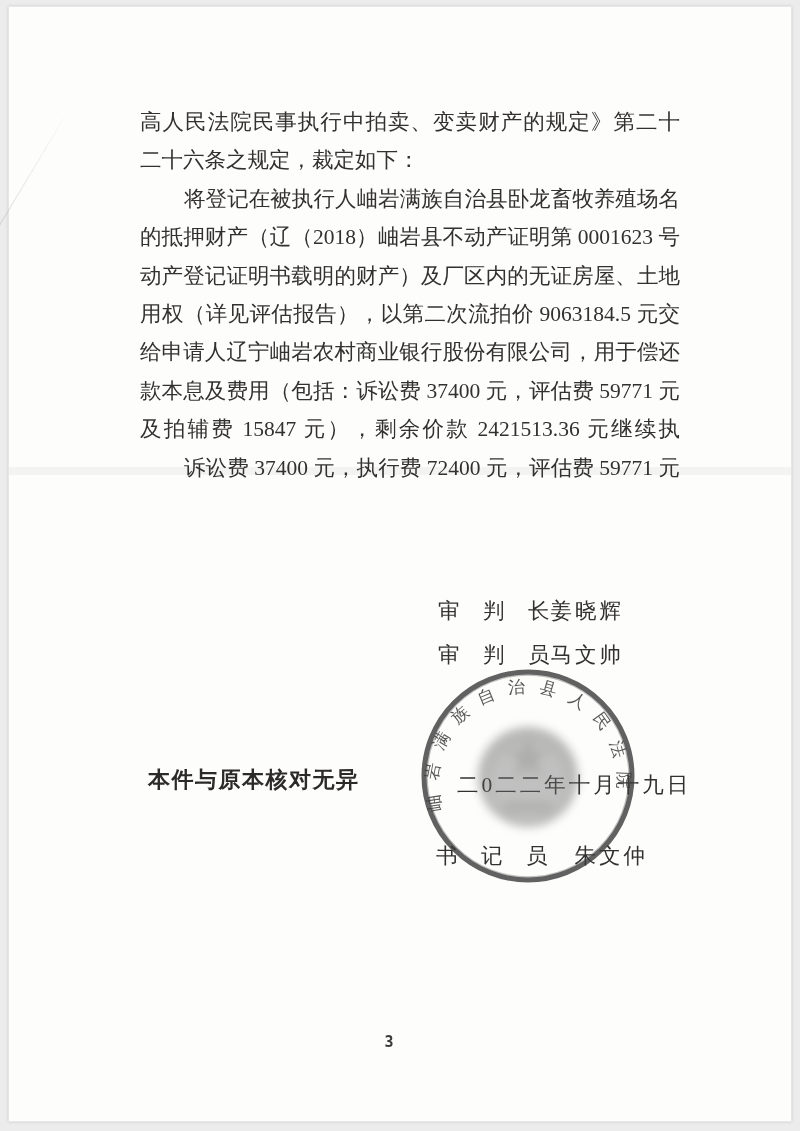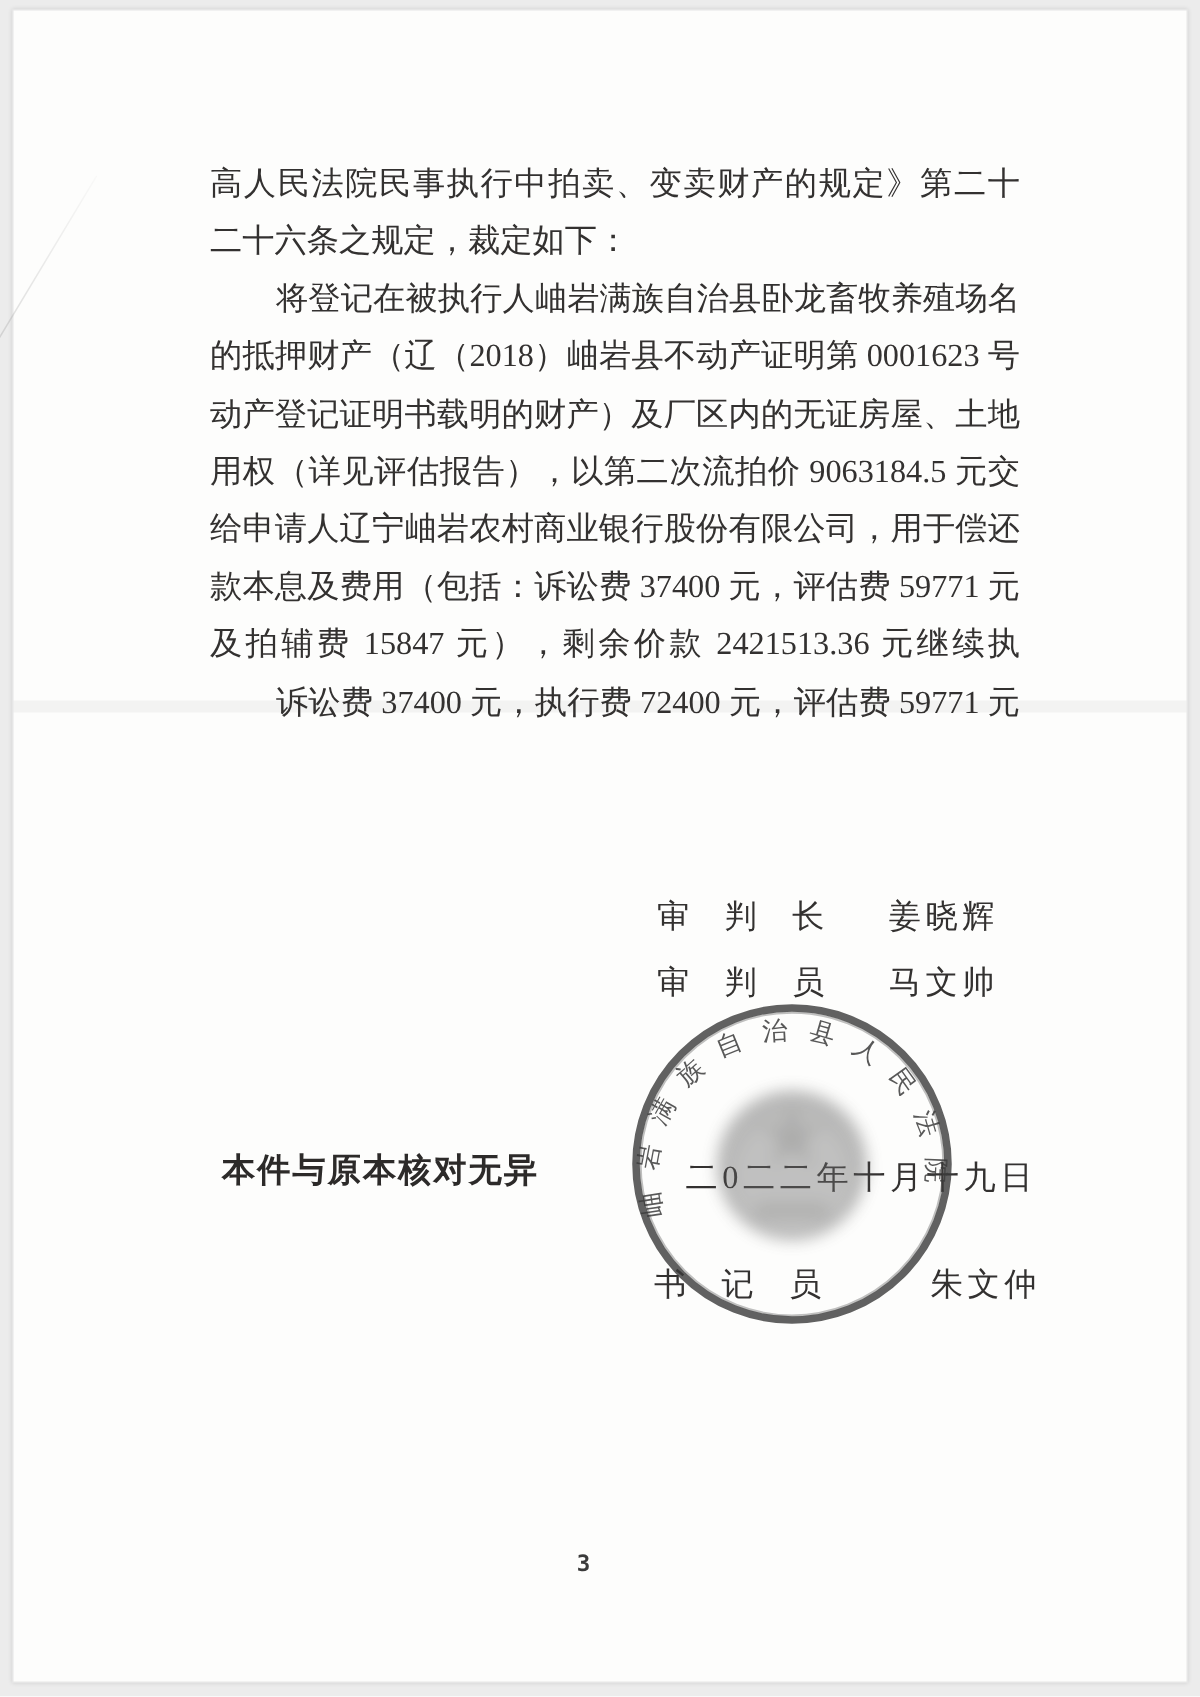--- a/index.html
+++ b/index.html
@@ -52,21 +52,21 @@
     position:absolute;
     left:429px;top:582px;
     color:#333130;
     font-size:21.5px;
   }
   .sig-row{
     height:44px;line-height:44px;
     white-space:nowrap;
   }
   .sig-role{ letter-spacing:1px; }
-  .sig-name{ margin-left:42px; letter-spacing:3px; }
+  .sig-name{ letter-spacing:3px; }
   .copy-note{
     position:absolute;
     left:139px;top:758px;
     font-size:22px;
     font-weight:bold;
     letter-spacing:1.5px;
     color:#2c2a29;
     white-space:nowrap;
     text-align:center;
   }
@@ -78,21 +78,21 @@
     color:#333130;
     white-space:nowrap;
   }
   .clerk-row{
     position:absolute;
     left:427px;top:834px;
     font-size:21.5px;
     color:#333130;
     white-space:nowrap;
   }
-  .clerk-row .sig-name{ margin-left:72px; }
+  .clerk-row .sig-name{ margin-left:26px; }
   .seal{
     position:absolute;
     left:408px;top:658px;
     width:222px;height:222px;
     pointer-events:none;
   }
   .page-number{
     position:absolute;
     left:370px;top:1026px;
     width:20px;

